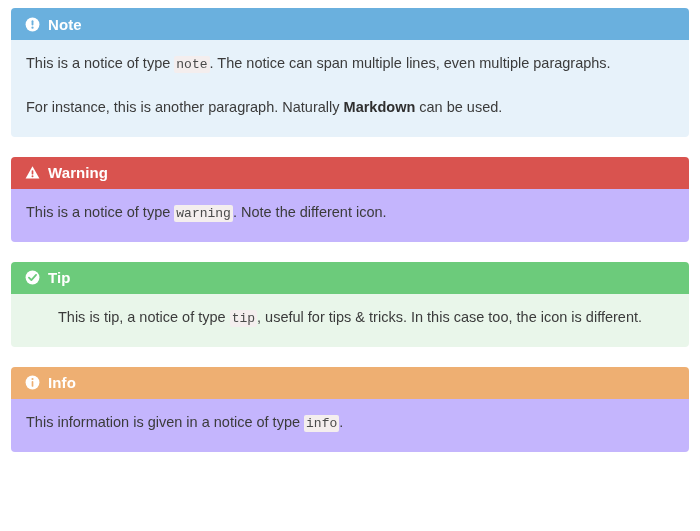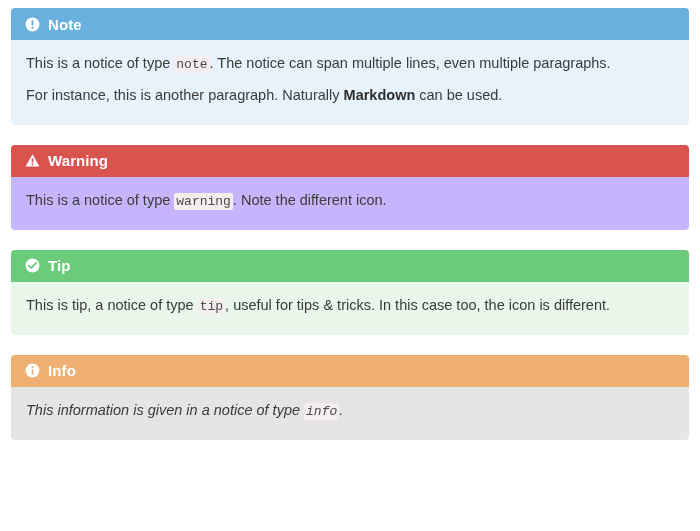--- a/index.html
+++ b/index.html
@@ -55,21 +55,21 @@
     padding: 12px 15px 18px 15px;
     font-size: 14.5px;
     line-height: 1.55;
     color: #3b3b3b;
   }
 
   .notice-body p {
     margin: 0;
   }
   .notice-body p + p {
-    margin-top: 9px;
+    margin-top: 21px;
   }
 
   code {
     font-family: "Liberation Mono", "DejaVu Sans Mono", monospace;
     font-size: 13px;
     background: #f4eeee;
     color: #4a4a4a;
     padding: 1px 2px;
     border-radius: 2px;
   }
@@ -77,24 +77,24 @@
   b, strong { font-weight: bold; color: #2f2f2f; }
 
   
   .notice.note .notice-header { background: #6ab0de; }
   .notice.note .notice-body   { background: #e7f2fa; }
 
   .notice.warning .notice-header { background: #d9534f; }
   .notice.warning .notice-body   { background: #c4b5fd; }
 
   .notice.tip .notice-header { background: #6ccb7b; }
-  .notice.tip .notice-body   { background: #e9f6ea; }
+  .notice.tip .notice-body   { background: #e9f6ea; text-align: center; }
 
   .notice.info .notice-header { background: #eeaf72; }
-  .notice.info .notice-body   { background: #e5e5e5; font-style: italic; }
+  .notice.info .notice-body   { background: #c4b5fd; }
 </style>
 </head>
 <body>
 
 <div class="page">
     <div class="notice note">  
       <div class="notice-header">    
         <span class="icon" style="color: rgb(106, 176, 222);">
           <svg width="15" height="15" viewBox="0 0 16 16" aria-hidden="true">
             <circle cx="8" cy="8" r="7.4" fill="#ffffff"></circle>

